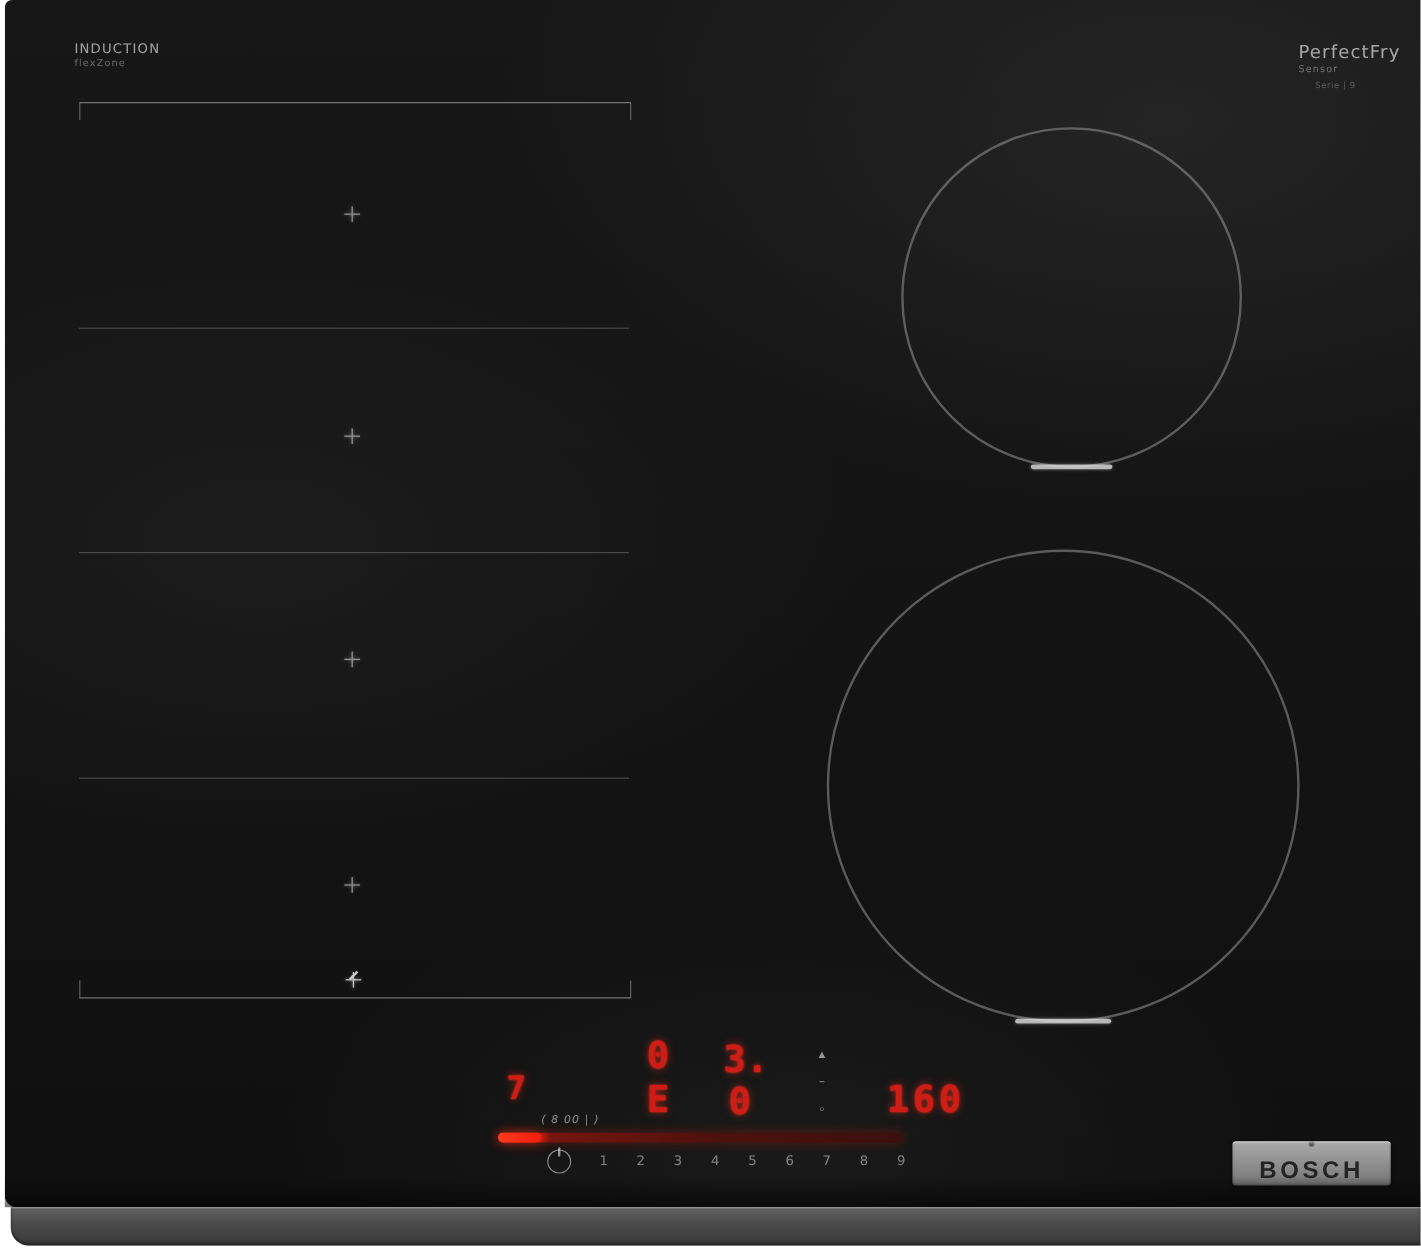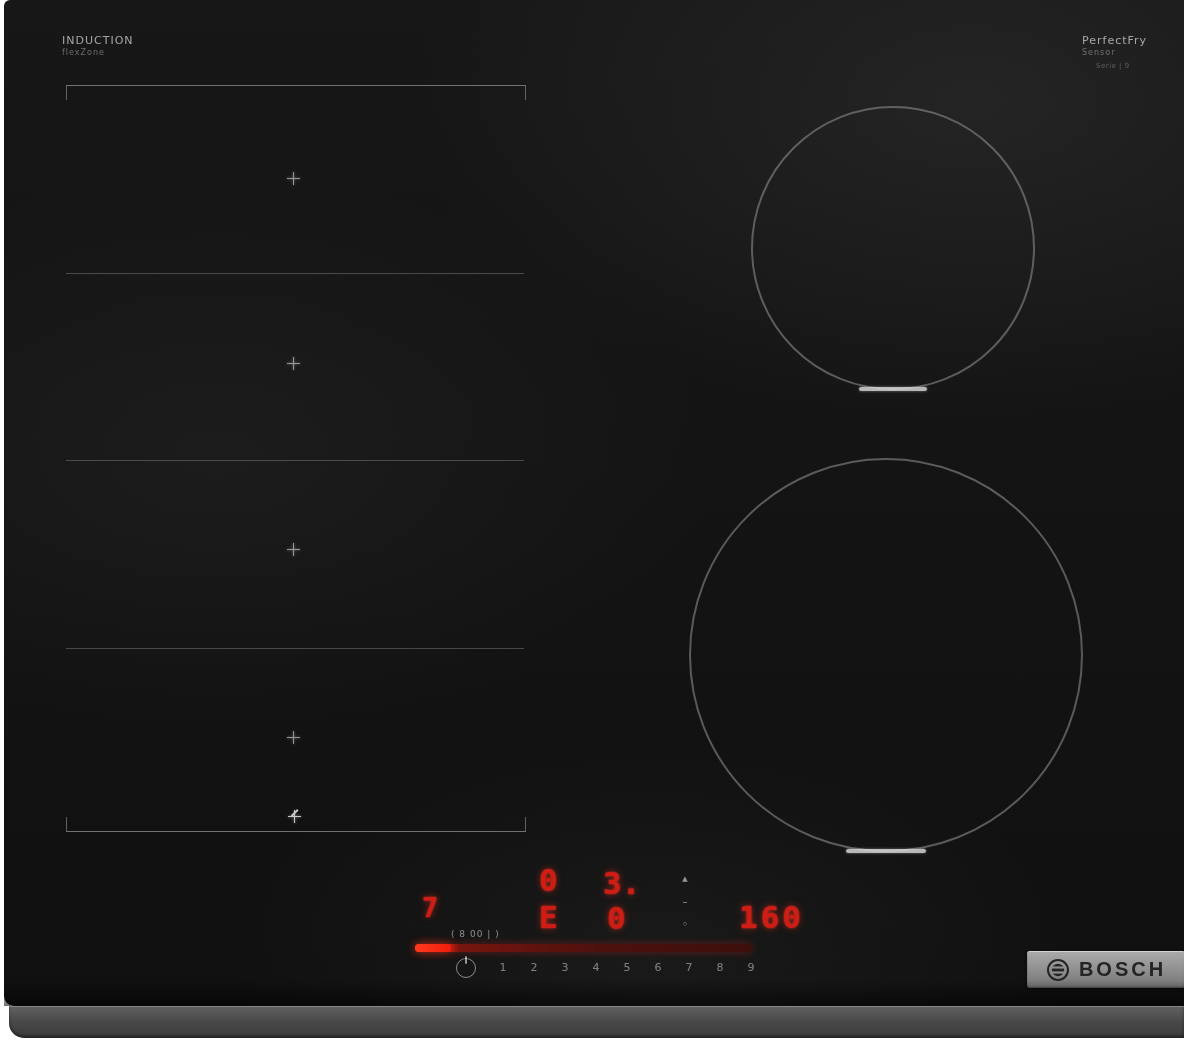--- a/index.html
+++ b/index.html
@@ -53,21 +53,21 @@
   .pan-mark-rear{width:68px;}
   .pan-mark-front{width:80px;}
 
   
   .seg{position:absolute;font-family:"DejaVu Sans Mono",monospace;font-weight:bold;
        color:#cf1d15;text-shadow:0 0 7px rgba(255,45,25,.55),0 0 2px rgba(255,60,40,.8);
        filter:blur(.4px);}
   .seg-sm{font-size:27px;}
   .seg-md{font-size:31px;}
   .timer-icons{position:absolute;left:447px;top:929px;font-size:9px;letter-spacing:1px;
-       color:rgba(255,255,255,.5);filter:blur(.3px);}
+       color:rgba(255,255,255,.5);filter:blur(.3px);font-style:italic;}
   .fry-icons{position:absolute;left:672px;top:876px;width:18px;text-align:center;
        color:rgba(255,255,255,.55);}
   .fry-icons span{display:block;line-height:1;}
   .fry-arrow{font-size:7px;margin-bottom:14px;}
   .fry-dash{font-size:10px;margin-bottom:12px;}
   .fry-dot{font-size:11px;}
 
   .slider{position:absolute;left:411px;top:944px;width:337px;height:8px;border-radius:4px;
        background:linear-gradient(90deg,#ff2012 0%,#e01b10 9%,#78150f 13%,#4c110d 55%,#3d0f0c 100%);
        box-shadow:0 0 9px rgba(255,40,20,.3);}
@@ -75,40 +75,40 @@
        background:linear-gradient(90deg,#ff3a1e,#ef1d0e);box-shadow:0 0 10px rgba(255,60,30,.55);}
 
   .power-key{position:absolute;left:452px;top:958px;width:18px;height:18px;border-radius:50%;
        border:1.5px solid rgba(255,255,255,.5);}
   .power-key::before{content:"";position:absolute;left:7.5px;top:-3px;width:2px;height:8px;
        background:rgba(255,255,255,.55);border-radius:1px;box-shadow:0 0 2px rgba(0,0,0,.8);}
   .lvl{position:absolute;top:961px;width:20px;text-align:center;font-size:11px;
        color:rgba(255,255,255,.45);}
 
   
-  .badge{position:absolute;left:1023px;top:951px;width:158px;height:37px;border-radius:3px;
+  .badge{position:absolute;left:1023px;top:951px;width:132px;height:37px;border-radius:3px;
        background:linear-gradient(180deg,#ababab,#8d8d8d 55%,#747474);
        box-shadow:inset 0 1px 0 rgba(255,255,255,.5), inset 0 -1px 2px rgba(0,0,0,.35), 0 1px 3px rgba(0,0,0,.6);
-       display:flex;align-items:center;justify-content:center;gap:9px;}
+       display:flex;align-items:center;justify-content:center;gap:9px;flex-direction:column;}
   .badge .brand{font-family:"Liberation Sans",sans-serif;font-weight:bold;font-size:20px;
        letter-spacing:3px;color:#242424;}
 </style>
 </head>
 <body>
 
 <div class="photo">
 
   <div class="glass">
 
     <div class="print print-tl">
       <span class="l1">INDUCTION</span>
       <span class="l2">flexZone</span>
     </div>
     <div class="print print-tr">
-      <span class="l1" style="font-size:11px">PerfectFry</span>
+      <span class="l1" style="font-size:15px">PerfectFry</span>
       <span class="l2">Sensor</span>
       <span class="l3">Serie | 9</span>
     </div>
 
     <div>
       <div class="bracket bracket-top"></div>
       <div class="divider d1"></div>
       <div class="divider d2"></div>
       <div class="divider d3"></div>
       <div class="bracket bracket-bottom"></div>

